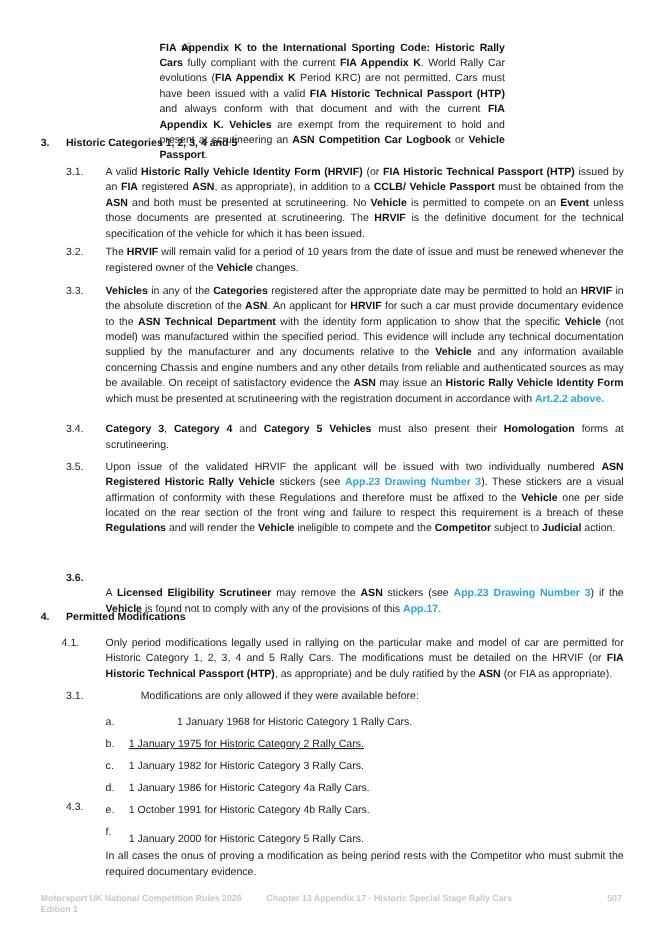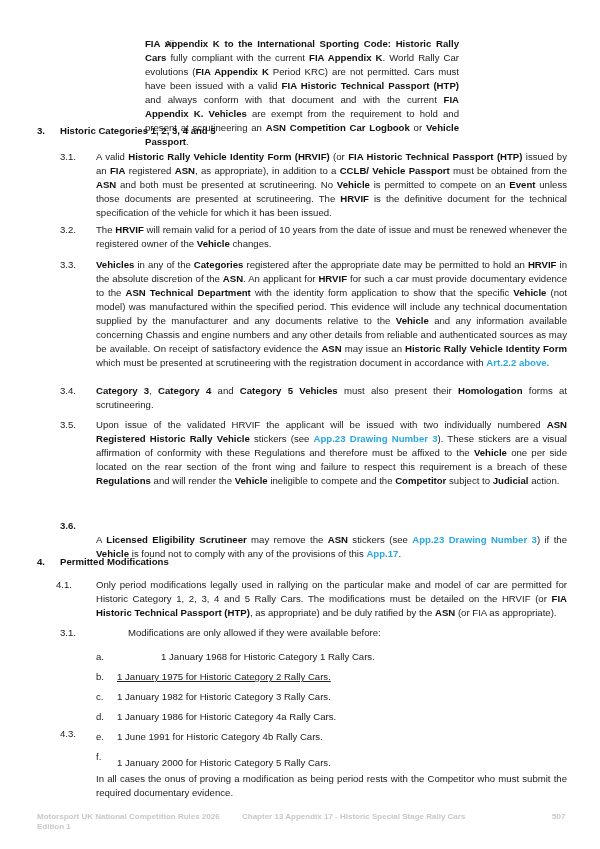--- a/index.html
+++ b/index.html
@@ -52,21 +52,21 @@
 <div id="s4list">
     <div class="listitem" style="left: 96px; top: 650px;">a.</div>
     <div class="listitem" style="left: 117px; top: 650px; margin-left: 44px;">1 January 1968 for Historic Category 1 Rally Cars.</div>
     <div class="listitem" style="left: 96px; top: 670px;">b.</div>
     <div class="listitem" style="left: 117px; top: 670px; text-decoration: underline;">1 January 1975 for Historic Category 2 Rally Cars.</div>
     <div class="listitem" style="left: 96px; top: 690px;">c.</div>
     <div class="listitem" style="left: 117px; top: 690px;">1 January 1982 for Historic Category 3 Rally Cars.</div>
     <div class="listitem" style="left: 96px; top: 710px;">d.</div>
     <div class="listitem" style="left: 117px; top: 710px;">1 January 1986 for Historic Category 4a Rally Cars.</div>
     <div class="listitem" style="left: 96px; top: 730px;">e.</div>
-    <div class="listitem" style="left: 117px; top: 730px;">1 June 1991 for Historic Category 4b Rally Cars.</div>
+    <div class="listitem" style="left: 117px; top: 730px;">1 October 1991 for Historic Category 4b Rally Cars.</div>
     <div class="listitem" style="left: 96px; top: 750px;">f.</div>
     <div class="listitem" style="left: 117px; top: 756px;">1 January 2000 for Historic Category 5 Rally Cars.</div>
   </div>
 
 <div class="num" style="left:60px; top:727px;">4.3.</div>
 <div class="para" style="left:96px; top:772px; width:471px;">In all cases the onus of proving a modification as being period rests with the Competitor who must submit the required documentary evidence.</div>
 
 <div class="footer" style="left:37px; top:812px;">
   <div>Motorsport UK National Competition Rules 2026</div>
   <div>Edition 1</div>

